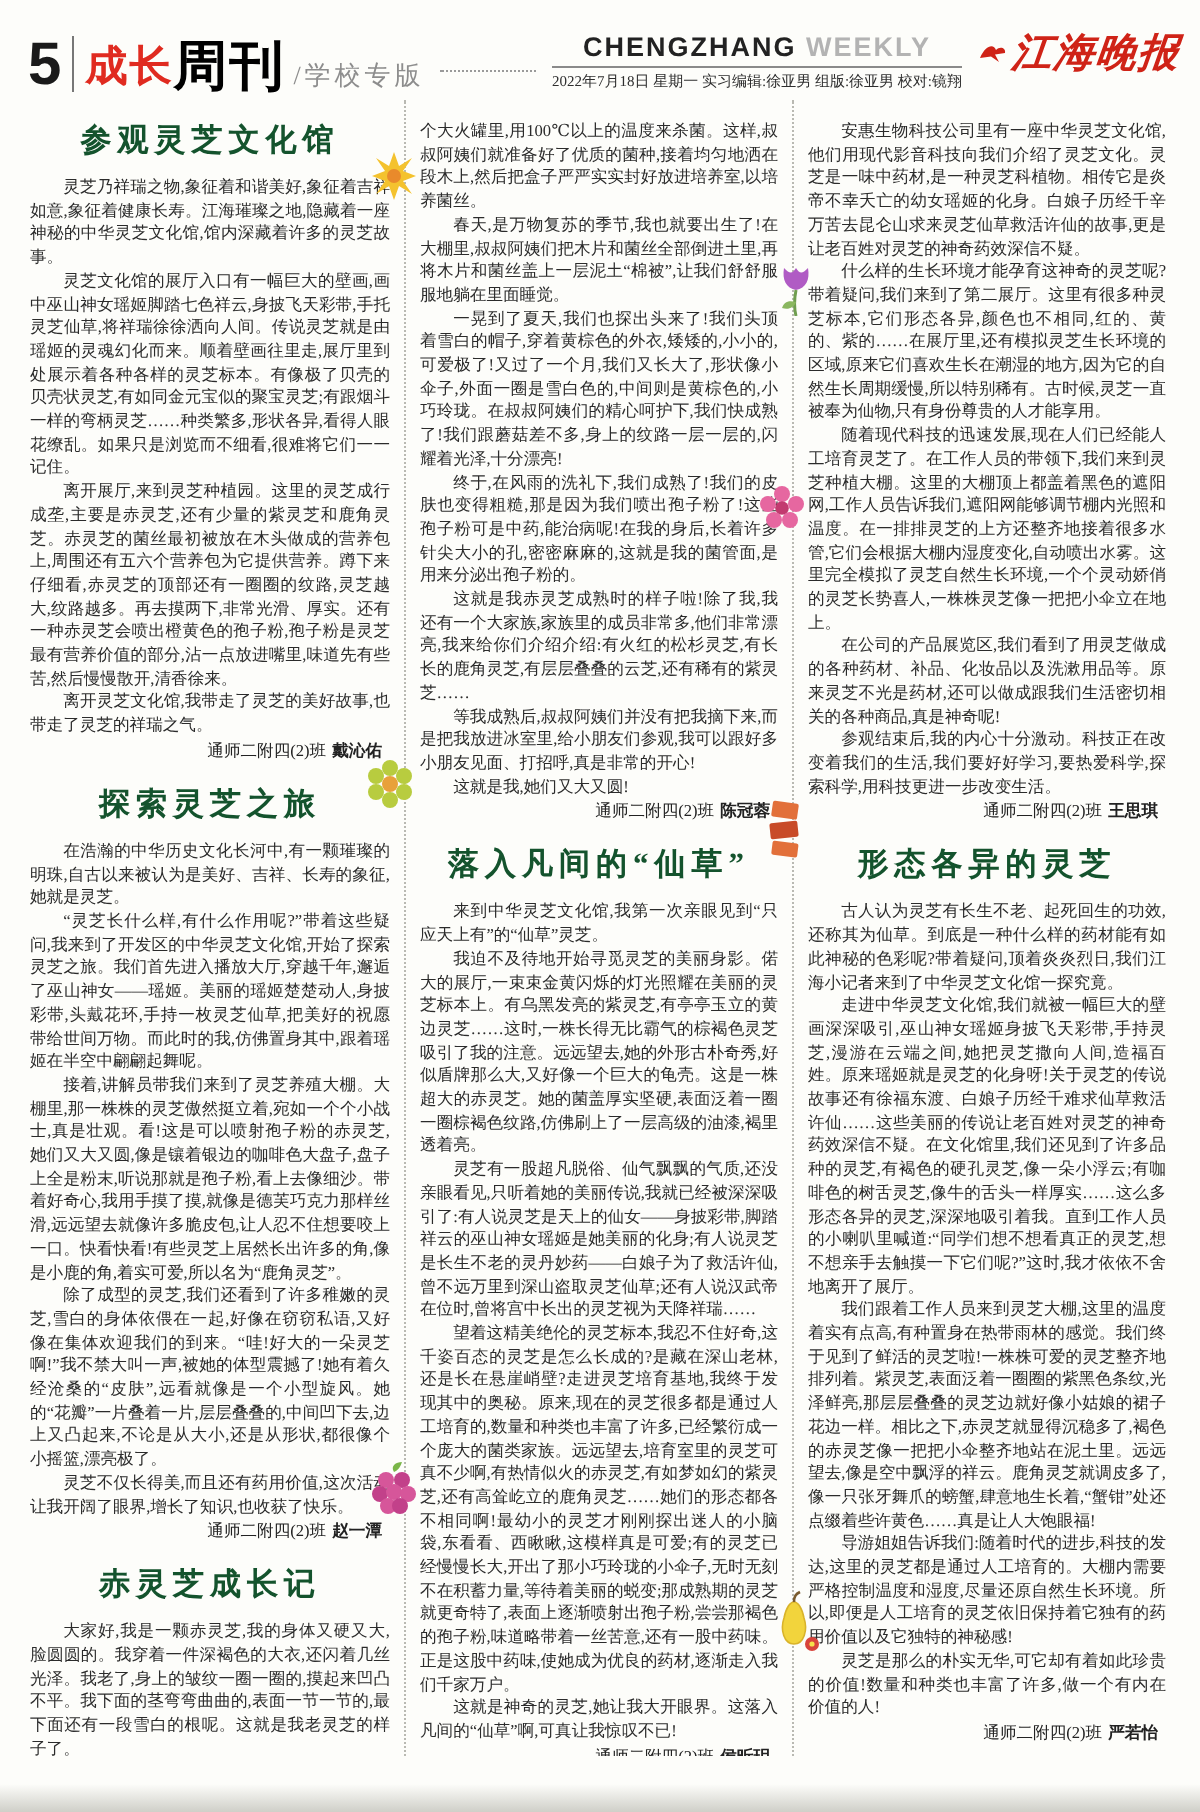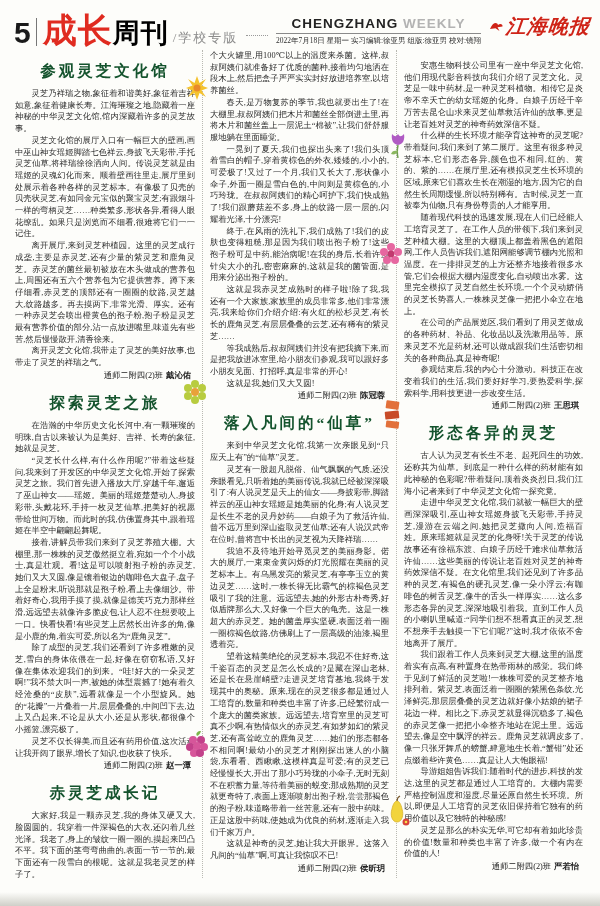--- a/index.html
+++ b/index.html
@@ -13,22 +13,22 @@
 
   
   header{
     display:flex;align-items:flex-end;
     padding:12px 10px 0 14px;height:46px;box-sizing:border-box;
   }
   .ph-left{display:flex;align-items:flex-end;white-space:nowrap;}
   .pagenum{font-size:30px;font-weight:bold;line-height:26px;color:#1a1a1a;
     font-family:"Liberation Sans",sans-serif;}
   .vbar{display:inline-block;width:1px;height:28px;background:#777;margin:0 6px 0 5px;}
-  .mh-red{font-size:34px;font-weight:900;color:#e02b20;line-height:26px;
-    font-family:Liberation Mono, monospace;letter-spacing:1px;}
+  .mh-red{font-size:21px;font-weight:900;color:#e02b20;line-height:26px;
+    font-family:Liberation Serif, serif;letter-spacing:1px;}
   .mh-black{font-size:27px;font-weight:900;color:#000000;line-height:26px;
     font-family:"Liberation Sans",sans-serif;letter-spacing:1px;}
   .edition{font-size:13px;color:#8d8d8d;margin-left:4px;line-height:16px;letter-spacing:2px;}
   .dotline{flex:1 1 auto;border-bottom:1px dotted #9a9a9a;margin:0 8px 10px 8px;min-width:20px;}
   .ph-mid{text-align:center;margin-right:8px;}
   .eng{font-family:"Liberation Sans",sans-serif;font-weight:bold;font-size:13.5px;
     letter-spacing:1px;line-height:14px;white-space:nowrap;}
   .eng .wk{color:#b3b3b3;}
   .dateline{border-top:1px solid #8a8a8a;margin-top:2px;padding-top:2px;
     font-size:7.5px;color:#2e2e2e;white-space:nowrap;font-family:Liberation Serif, serif;}
@@ -109,33 +109,33 @@
       <p class="body">除了成型的灵芝,我们还看到了许多稚嫩的灵芝,雪白的身体依偎在一起,好像在窃窃私语,又好像在集体欢迎我们的到来。“哇!好大的一朵灵芝啊!”我不禁大叫一声,被她的体型震撼了!她有着久经沧桑的“皮肤”,远看就像是一个小型旋风。她的“花瓣”一片叠着一片,层层叠叠的,中间凹下去,边上又凸起来,不论是从大小,还是从形状,都很像个小摇篮,漂亮极了。</p>
       <p class="body">灵芝不仅长得美,而且还有药用价值,这次活动让我开阔了眼界,增长了知识,也收获了快乐。</p>
       <p class="byline"><span>通师二附四(2)班</span><b>赵一潭</b></p>
 
       <h2 class="atitle">赤灵芝成长记</h2>
       <p class="body">大家好,我是一颗赤灵芝,我的身体又硬又大,脸圆圆的。我穿着一件深褐色的大衣,还闪着几丝光泽。我老了,身上的皱纹一圈一圈的,摸起来凹凸不平。我下面的茎弯弯曲曲的,表面一节一节的,最下面还有一段雪白的根呢。这就是我老灵芝的样子了。</p>
 
     </section>
 
     <section class="col sep">
-      <p class="body cont" style="">个大火罐里,用100℃以上的温度来杀菌。这样,叔叔阿姨们就准备好了优质的菌种,接着均匀地洒在段木上,然后把盒子严严实实封好放进培养室,以培养菌丝。</p>
+      <p class="body cont" style="margin-top:10px">个大火罐里,用100℃以上的温度来杀菌。这样,叔叔阿姨们就准备好了优质的菌种,接着均匀地洒在段木上,然后把盒子严严实实封好放进培养室,以培养菌丝。</p>
       <p class="body">春天,是万物复苏的季节,我也就要出生了!在大棚里,叔叔阿姨们把木片和菌丝全部倒进土里,再将木片和菌丝盖上一层泥土“棉被”,让我们舒舒服服地躺在里面睡觉。</p>
       <p class="body">一晃到了夏天,我们也探出头来了!我们头顶着雪白的帽子,穿着黄棕色的外衣,矮矮的,小小的,可爱极了!又过了一个月,我们又长大了,形状像小伞子,外面一圈是雪白色的,中间则是黄棕色的,小巧玲珑。在叔叔阿姨们的精心呵护下,我们快成熟了!我们跟蘑菇差不多,身上的纹路一层一层的,闪耀着光泽,十分漂亮!</p>
       <p class="body">终于,在风雨的洗礼下,我们成熟了!我们的皮肤也变得粗糙,那是因为我们喷出孢子粉了!这些孢子粉可是中药,能治病呢!在我的身后,长着许多针尖大小的孔,密密麻麻的,这就是我的菌管面,是用来分泌出孢子粉的。</p>
       <p class="body">这就是我赤灵芝成熟时的样子啦!除了我,我还有一个大家族,家族里的成员非常多,他们非常漂亮,我来给你们介绍介绍:有火红的松杉灵芝,有长长的鹿角灵芝,有层层叠叠的云芝,还有稀有的紫灵芝……</p>
       <p class="body">等我成熟后,叔叔阿姨们并没有把我摘下来,而是把我放进冰室里,给小朋友们参观,我可以跟好多小朋友见面、打招呼,真是非常的开心!</p>
       <p class="body">这就是我,她们又大又圆!</p>
       <p class="byline"><span>通师二附四(2)班</span><b>陈冠蓉</b></p>
 
       <h2 class="atitle">落入凡间的“仙草”</h2>
       <p class="body">来到中华灵芝文化馆,我第一次亲眼见到“只应天上有”的“仙草”灵芝。</p>
+      <p class="body">我迫不及待地开始寻觅灵芝的美丽身影。偌大的展厅,一束束金黄闪烁的灯光照耀在美丽的灵芝标本上。有乌黑发亮的紫灵芝,有亭亭玉立的黄边灵芝……这时,一株长得无比霸气的棕褐色灵芝吸引了我的注意。远远望去,她的外形古朴奇秀,好似盾牌那么大,又好像一个巨大的龟壳。这是一株超大的赤灵芝。她的菌盖厚实坚硬,表面泛着一圈一圈棕褐色纹路,仿佛刷上了一层高级的油漆,褐里透着亮。</p>
       <p class="body">灵芝有一股超凡脱俗、仙气飘飘的气质,还没亲眼看见,只听着她的美丽传说,我就已经被深深吸引了:有人说灵芝是天上的仙女——身披彩带,脚踏祥云的巫山神女瑶姬是她美丽的化身;有人说灵芝是长生不老的灵丹妙药——白娘子为了救活许仙,曾不远万里到深山盗取灵芝仙草;还有人说汉武帝在位时,曾将宫中长出的灵芝视为天降祥瑞……</p>
-      <p class="body">我迫不及待地开始寻觅灵芝的美丽身影。偌大的展厅,一束束金黄闪烁的灯光照耀在美丽的灵芝标本上。有乌黑发亮的紫灵芝,有亭亭玉立的黄边灵芝……这时,一株长得无比霸气的棕褐色灵芝吸引了我的注意。远远望去,她的外形古朴奇秀,好似盾牌那么大,又好像一个巨大的龟壳。这是一株超大的赤灵芝。她的菌盖厚实坚硬,表面泛着一圈一圈棕褐色纹路,仿佛刷上了一层高级的油漆,褐里透着亮。</p>
       <p class="body">望着这精美绝伦的灵芝标本,我忍不住好奇,这千姿百态的灵芝是怎么长成的?是藏在深山老林,还是长在悬崖峭壁?走进灵芝培育基地,我终于发现其中的奥秘。原来,现在的灵芝很多都是通过人工培育的,数量和种类也丰富了许多,已经繁衍成一个庞大的菌类家族。远远望去,培育室里的灵芝可真不少啊,有热情似火的赤灵芝,有如梦如幻的紫灵芝,还有高耸屹立的鹿角灵芝……她们的形态都各不相同啊!最幼小的灵芝才刚刚探出迷人的小脑袋,东看看、西瞅瞅,这模样真是可爱;有的灵芝已经慢慢长大,开出了那小巧玲珑的小伞子,无时无刻不在积蓄力量,等待着美丽的蜕变;那成熟期的灵芝就更奇特了,表面上逐渐喷射出孢子粉,尝尝那褐色的孢子粉,味道略带着一丝苦意,还有一股中药味。正是这股中药味,使她成为优良的药材,逐渐走入我们千家万户。</p>
       <p class="body">这就是神奇的灵芝,她让我大开眼界。这落入凡间的“仙草”啊,可真让我惊叹不已!</p>
       <p class="byline"><span>通师二附四(2)班</span><b>侯昕玥</b></p>
 
     </section>
 
     <section class="col sep">
       <p class="body" style="margin-top:10px">安惠生物科技公司里有一座中华灵芝文化馆,他们用现代影音科技向我们介绍了灵芝文化。灵芝是一味中药材,是一种灵芝科植物。相传它是炎帝不幸夭亡的幼女瑶姬的化身。白娘子历经千辛万苦去昆仑山求来灵芝仙草救活许仙的故事,更是让老百姓对灵芝的神奇药效深信不疑。</p>
       <p class="body">什么样的生长环境才能孕育这神奇的灵芝呢?带着疑问,我们来到了第二展厅。这里有很多种灵芝标本,它们形态各异,颜色也不相同,红的、黄的、紫的……在展厅里,还有模拟灵芝生长环境的区域,原来它们喜欢生长在潮湿的地方,因为它的自然生长周期缓慢,所以特别稀有。古时候,灵芝一直被奉为仙物,只有身份尊贵的人才能享用。</p>
       <p class="body">随着现代科技的迅速发展,现在人们已经能人工培育灵芝了。在工作人员的带领下,我们来到灵芝种植大棚。这里的大棚顶上都盖着黑色的遮阳网,工作人员告诉我们,遮阳网能够调节棚内光照和温度。在一排排灵芝的上方还整齐地接着很多水管,它们会根据大棚内湿度变化,自动喷出水雾。这里完全模拟了灵芝自然生长环境,一个个灵动娇俏的灵芝长势喜人,一株株灵芝像一把把小伞立在地上。</p>

